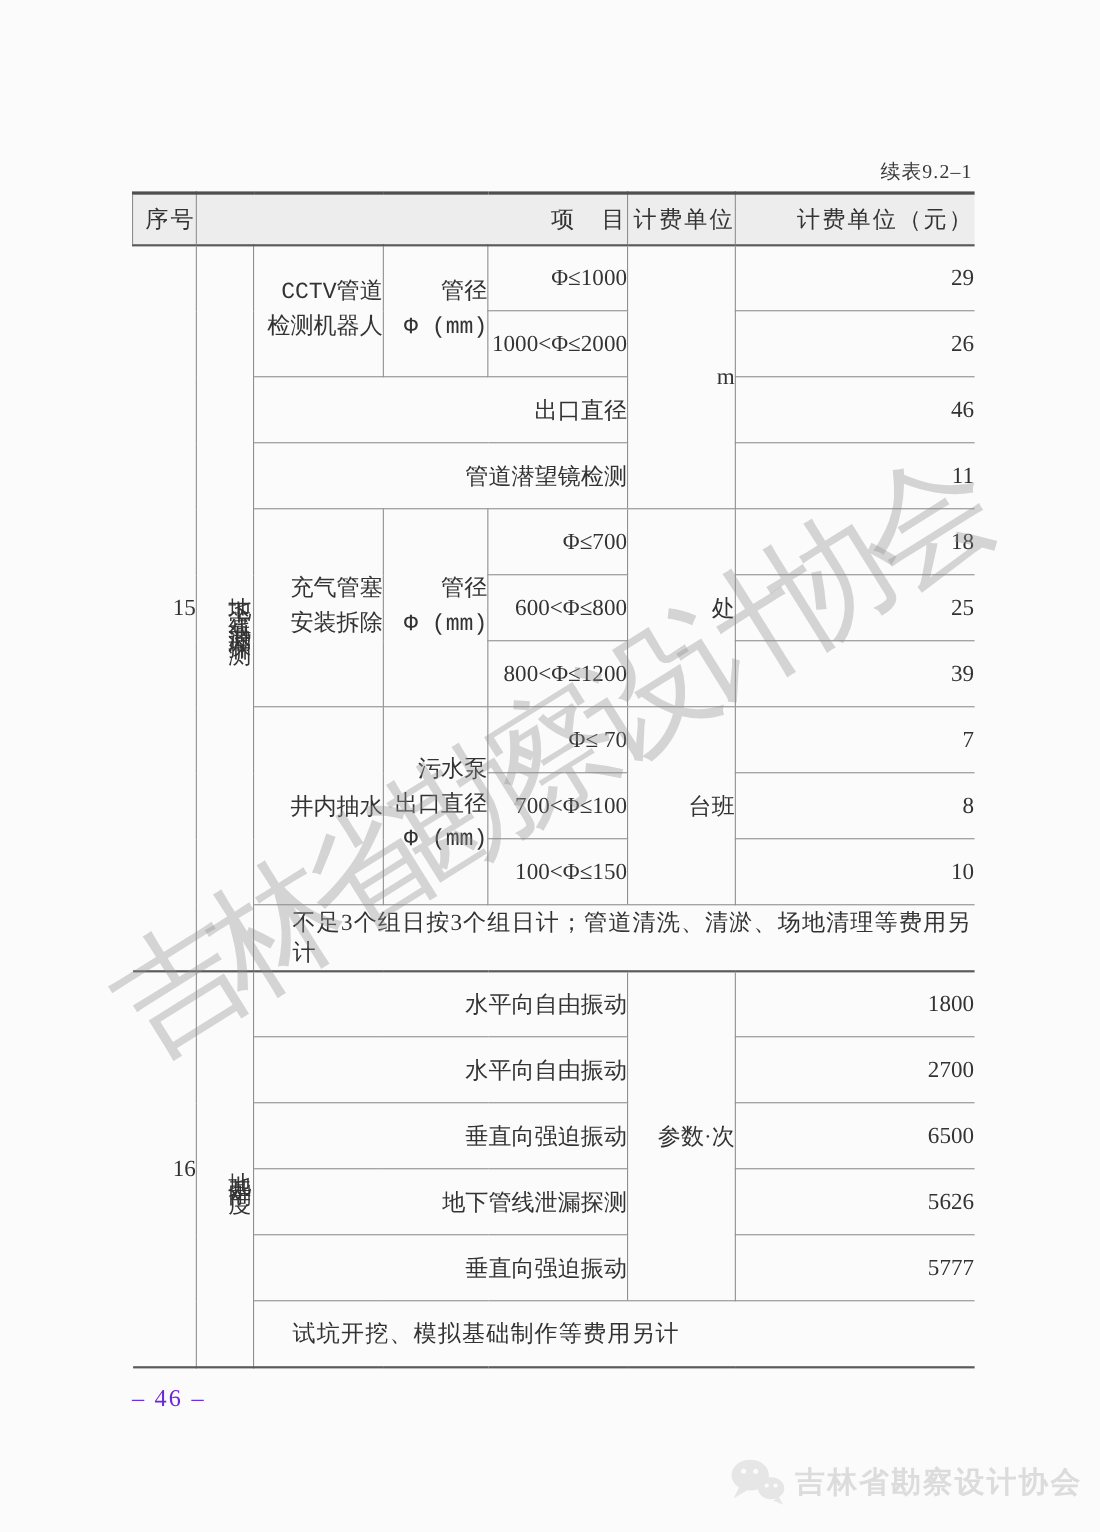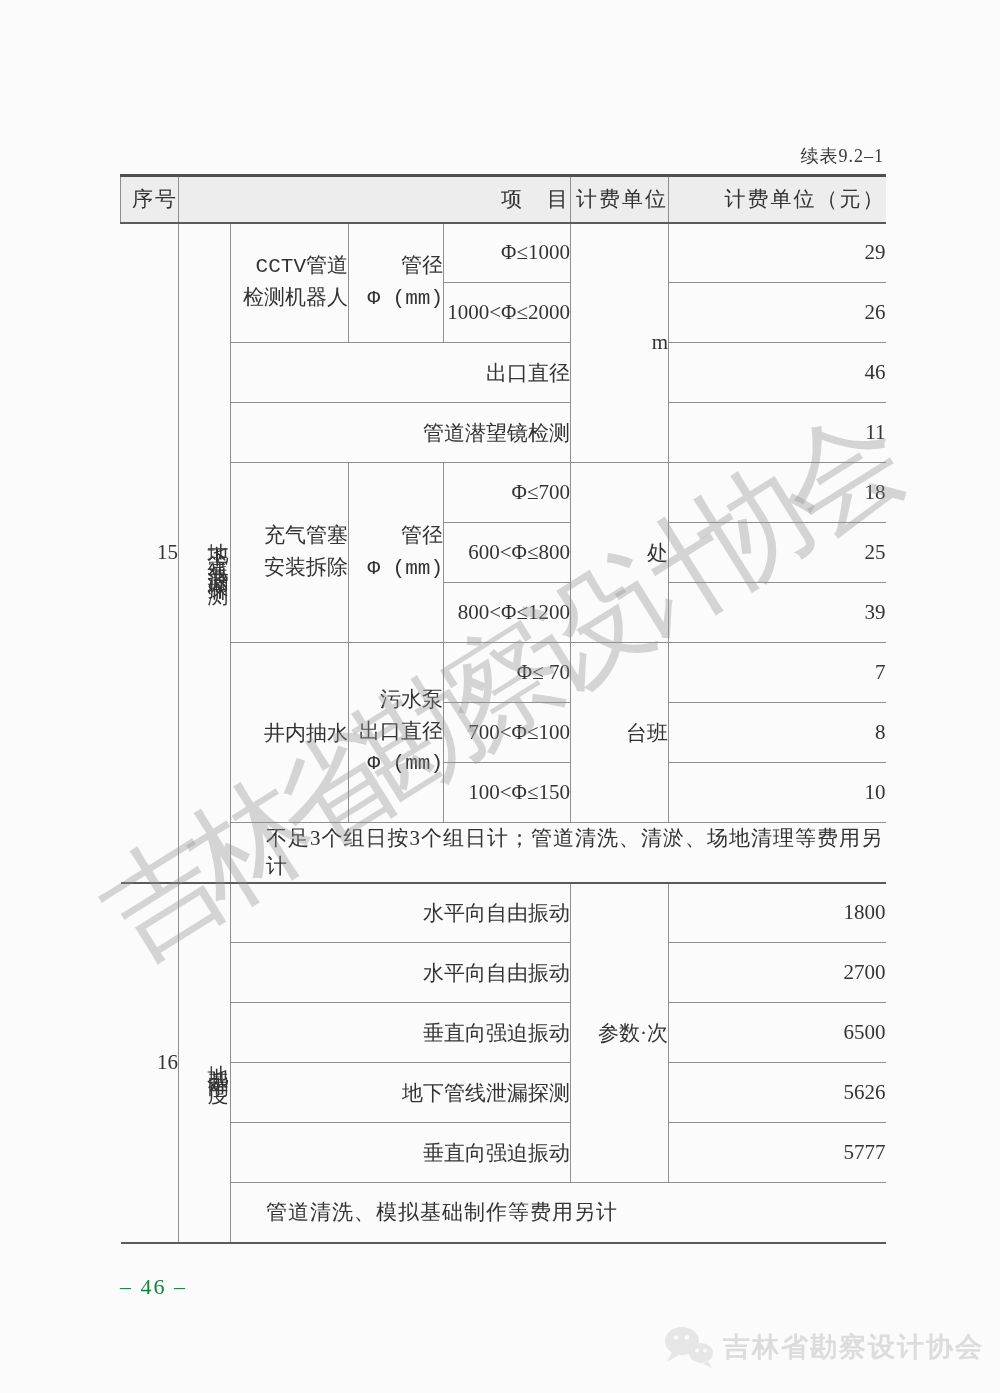--- a/index.html
+++ b/index.html
@@ -50,21 +50,21 @@
   td.sec { border-top:2px solid #5a5a5a; }
   .pre { white-space:pre-line; line-height:1.5;font-family:Liberation Mono, monospace; }
   .vert {
     writing-mode:vertical-lr; text-orientation:upright;
     letter-spacing:6px; display:inline-block; line-height:1.2;
   }
   td.note { text-align:left; padding-left:35px; letter-spacing:1px; }
 
   .pageno {
     position:absolute; left:120px; top:1258px;
-    font-size:22px; white-space:pre; color:#15803d; letter-spacing:2px;margin-top:16px;
+    font-size:22px; white-space:pre; color:#6d28d9; letter-spacing:2px;
   }
 
   .footer {
     position:absolute; top:1324px; right:16px;
     display:flex; align-items:center; gap:8px;
     color:#dcdcdc; font-size:27px; letter-spacing:2px; font-weight:bold;
     font-family:"Liberation Sans","DejaVu Sans",sans-serif;
   }
   .footer svg { display:block; }
 </style>
@@ -178,21 +178,21 @@
     </tr>
     <tr class="r">
       <td colspan="3">地下管线泄漏探测</td>
       <td class="no-r">5626</td>
     </tr>
     <tr class="r">
       <td colspan="3">垂直向强迫振动</td>
       <td class="no-r">5777</td>
     </tr>
     <tr class="r">
-      <td colspan="5" class="note no-r">管道清洗、模拟基础制作等费用另计</td>
+      <td colspan="5" class="note no-r">试坑开挖、模拟基础制作等费用另计</td>
     </tr>
   </tbody>
     </table>
 
   <div class="pageno">– 46 –</div>
 
   <div class="footer">
     <span>
       <svg width="52" height="46" viewBox="0 0 52 46">
         <ellipse cx="19" cy="17" rx="17" ry="14" fill="#e6e6e6"></ellipse>

